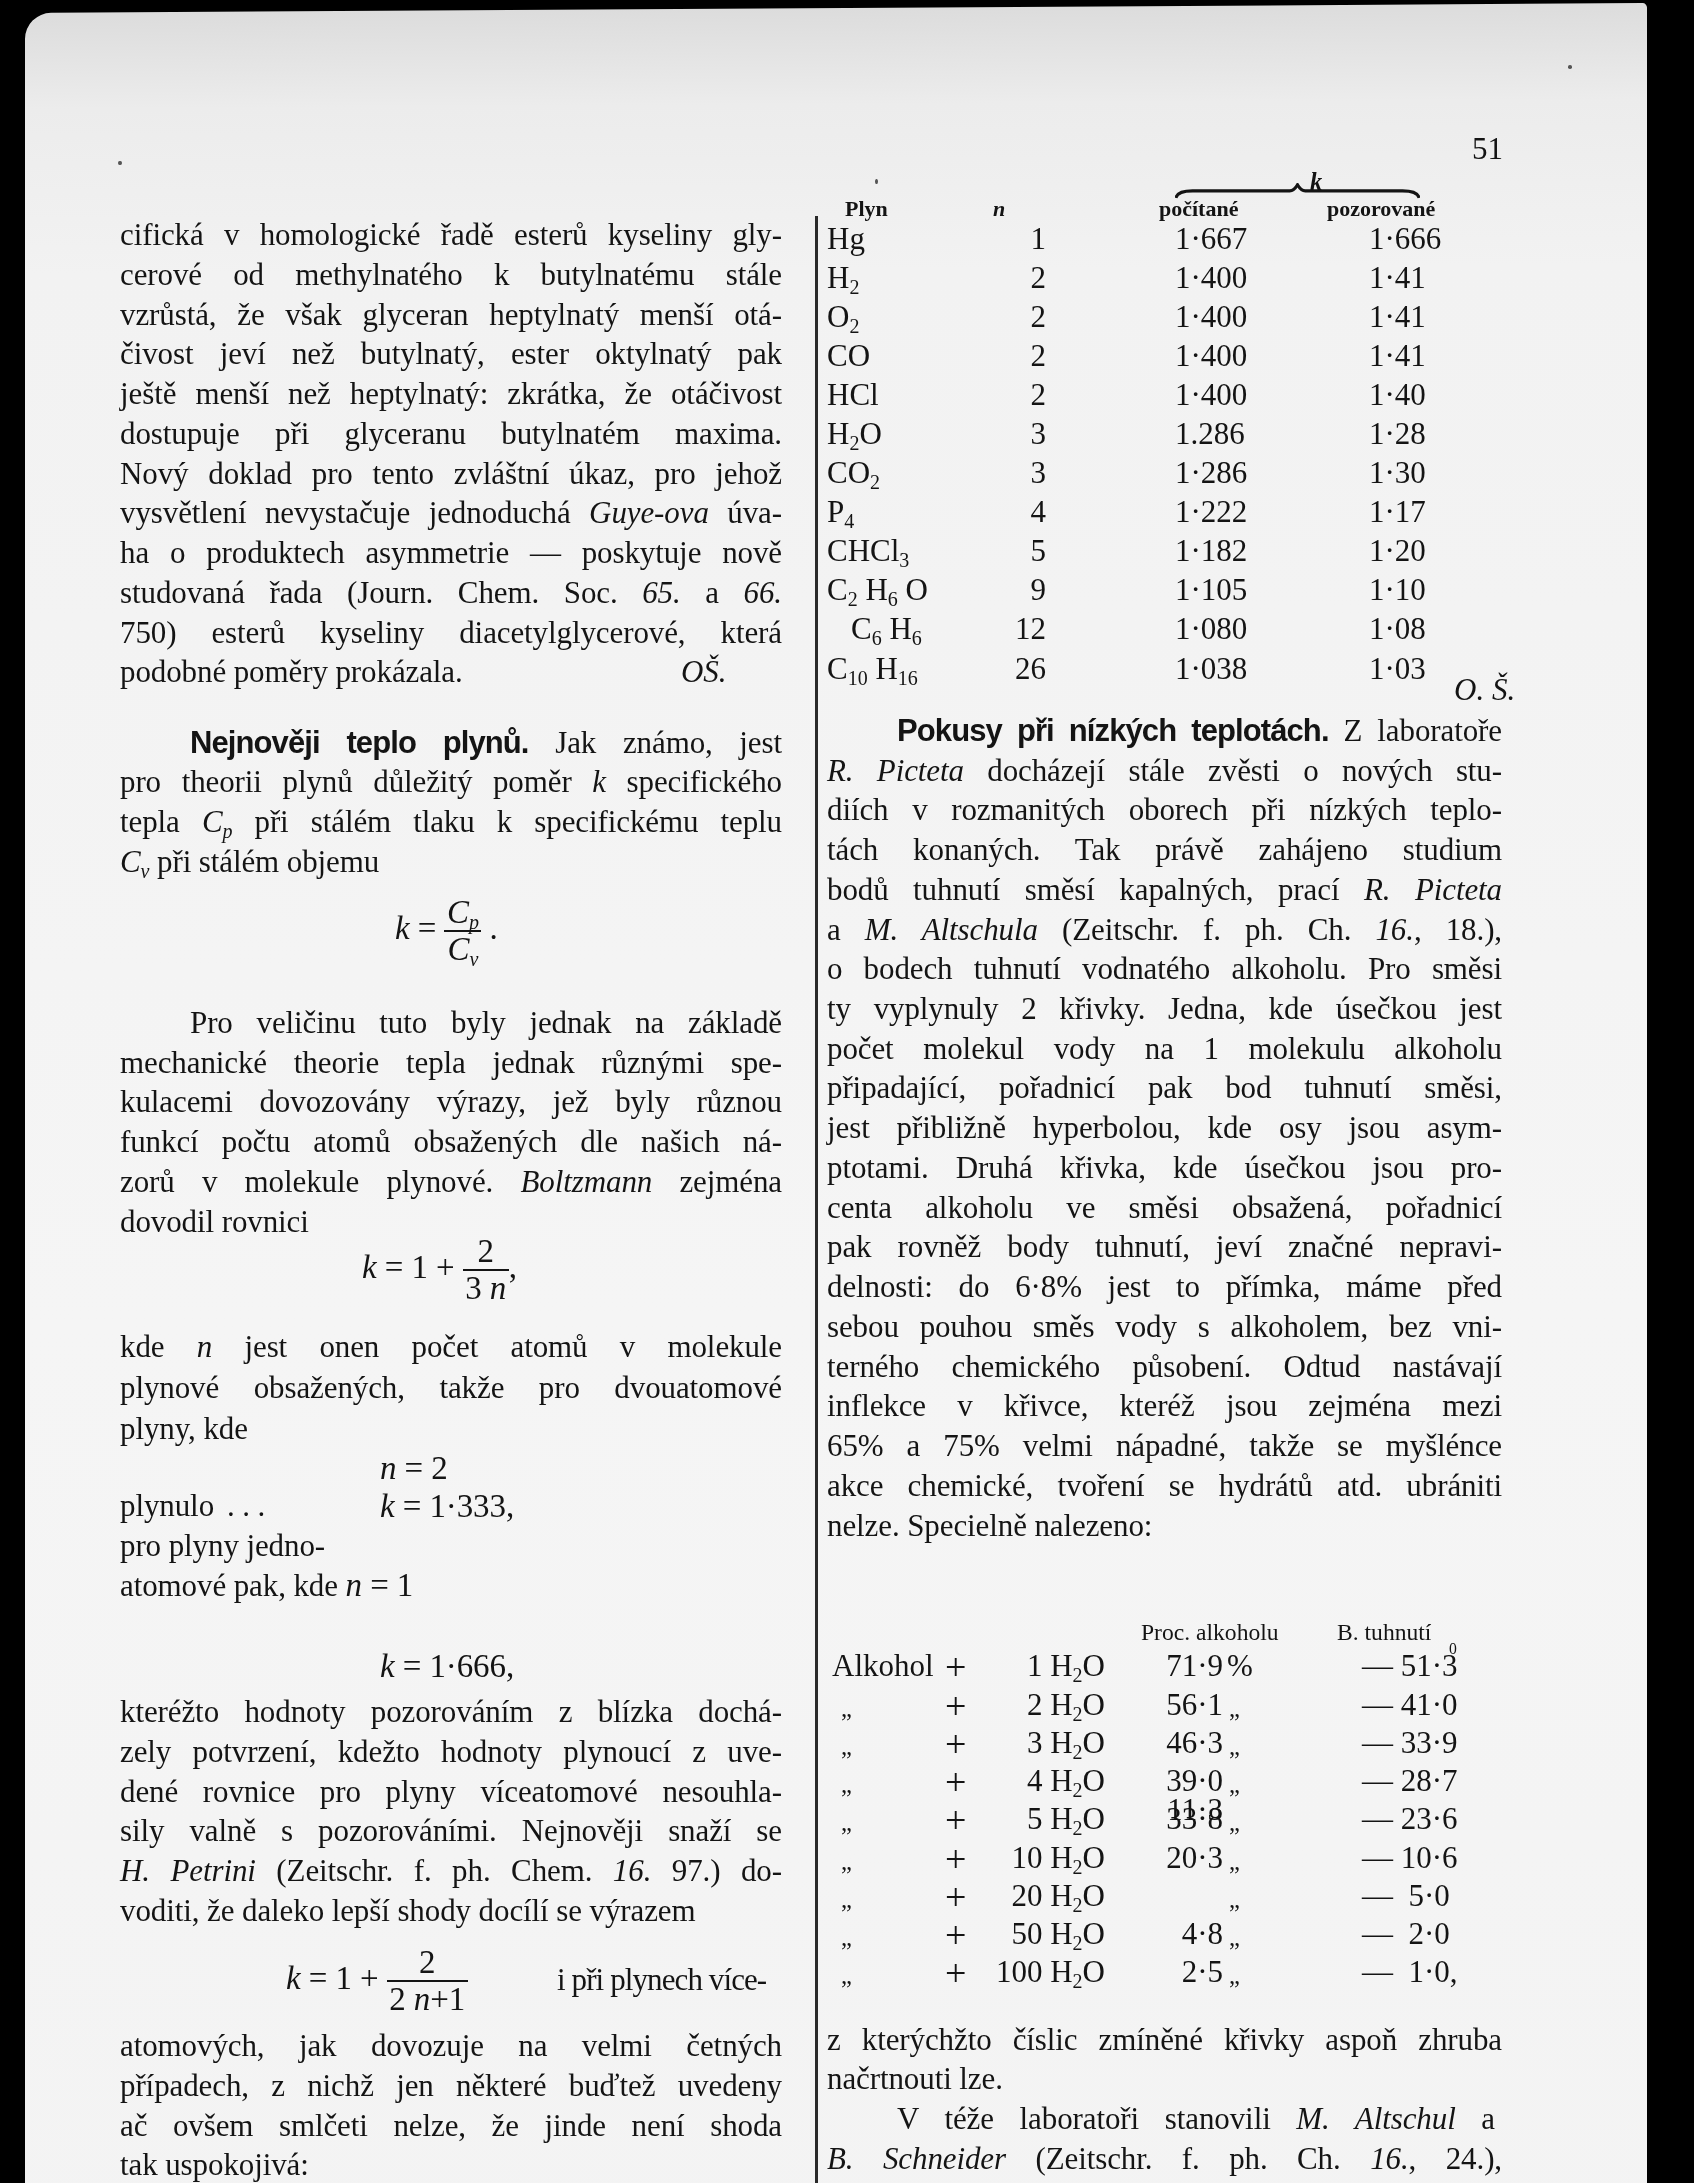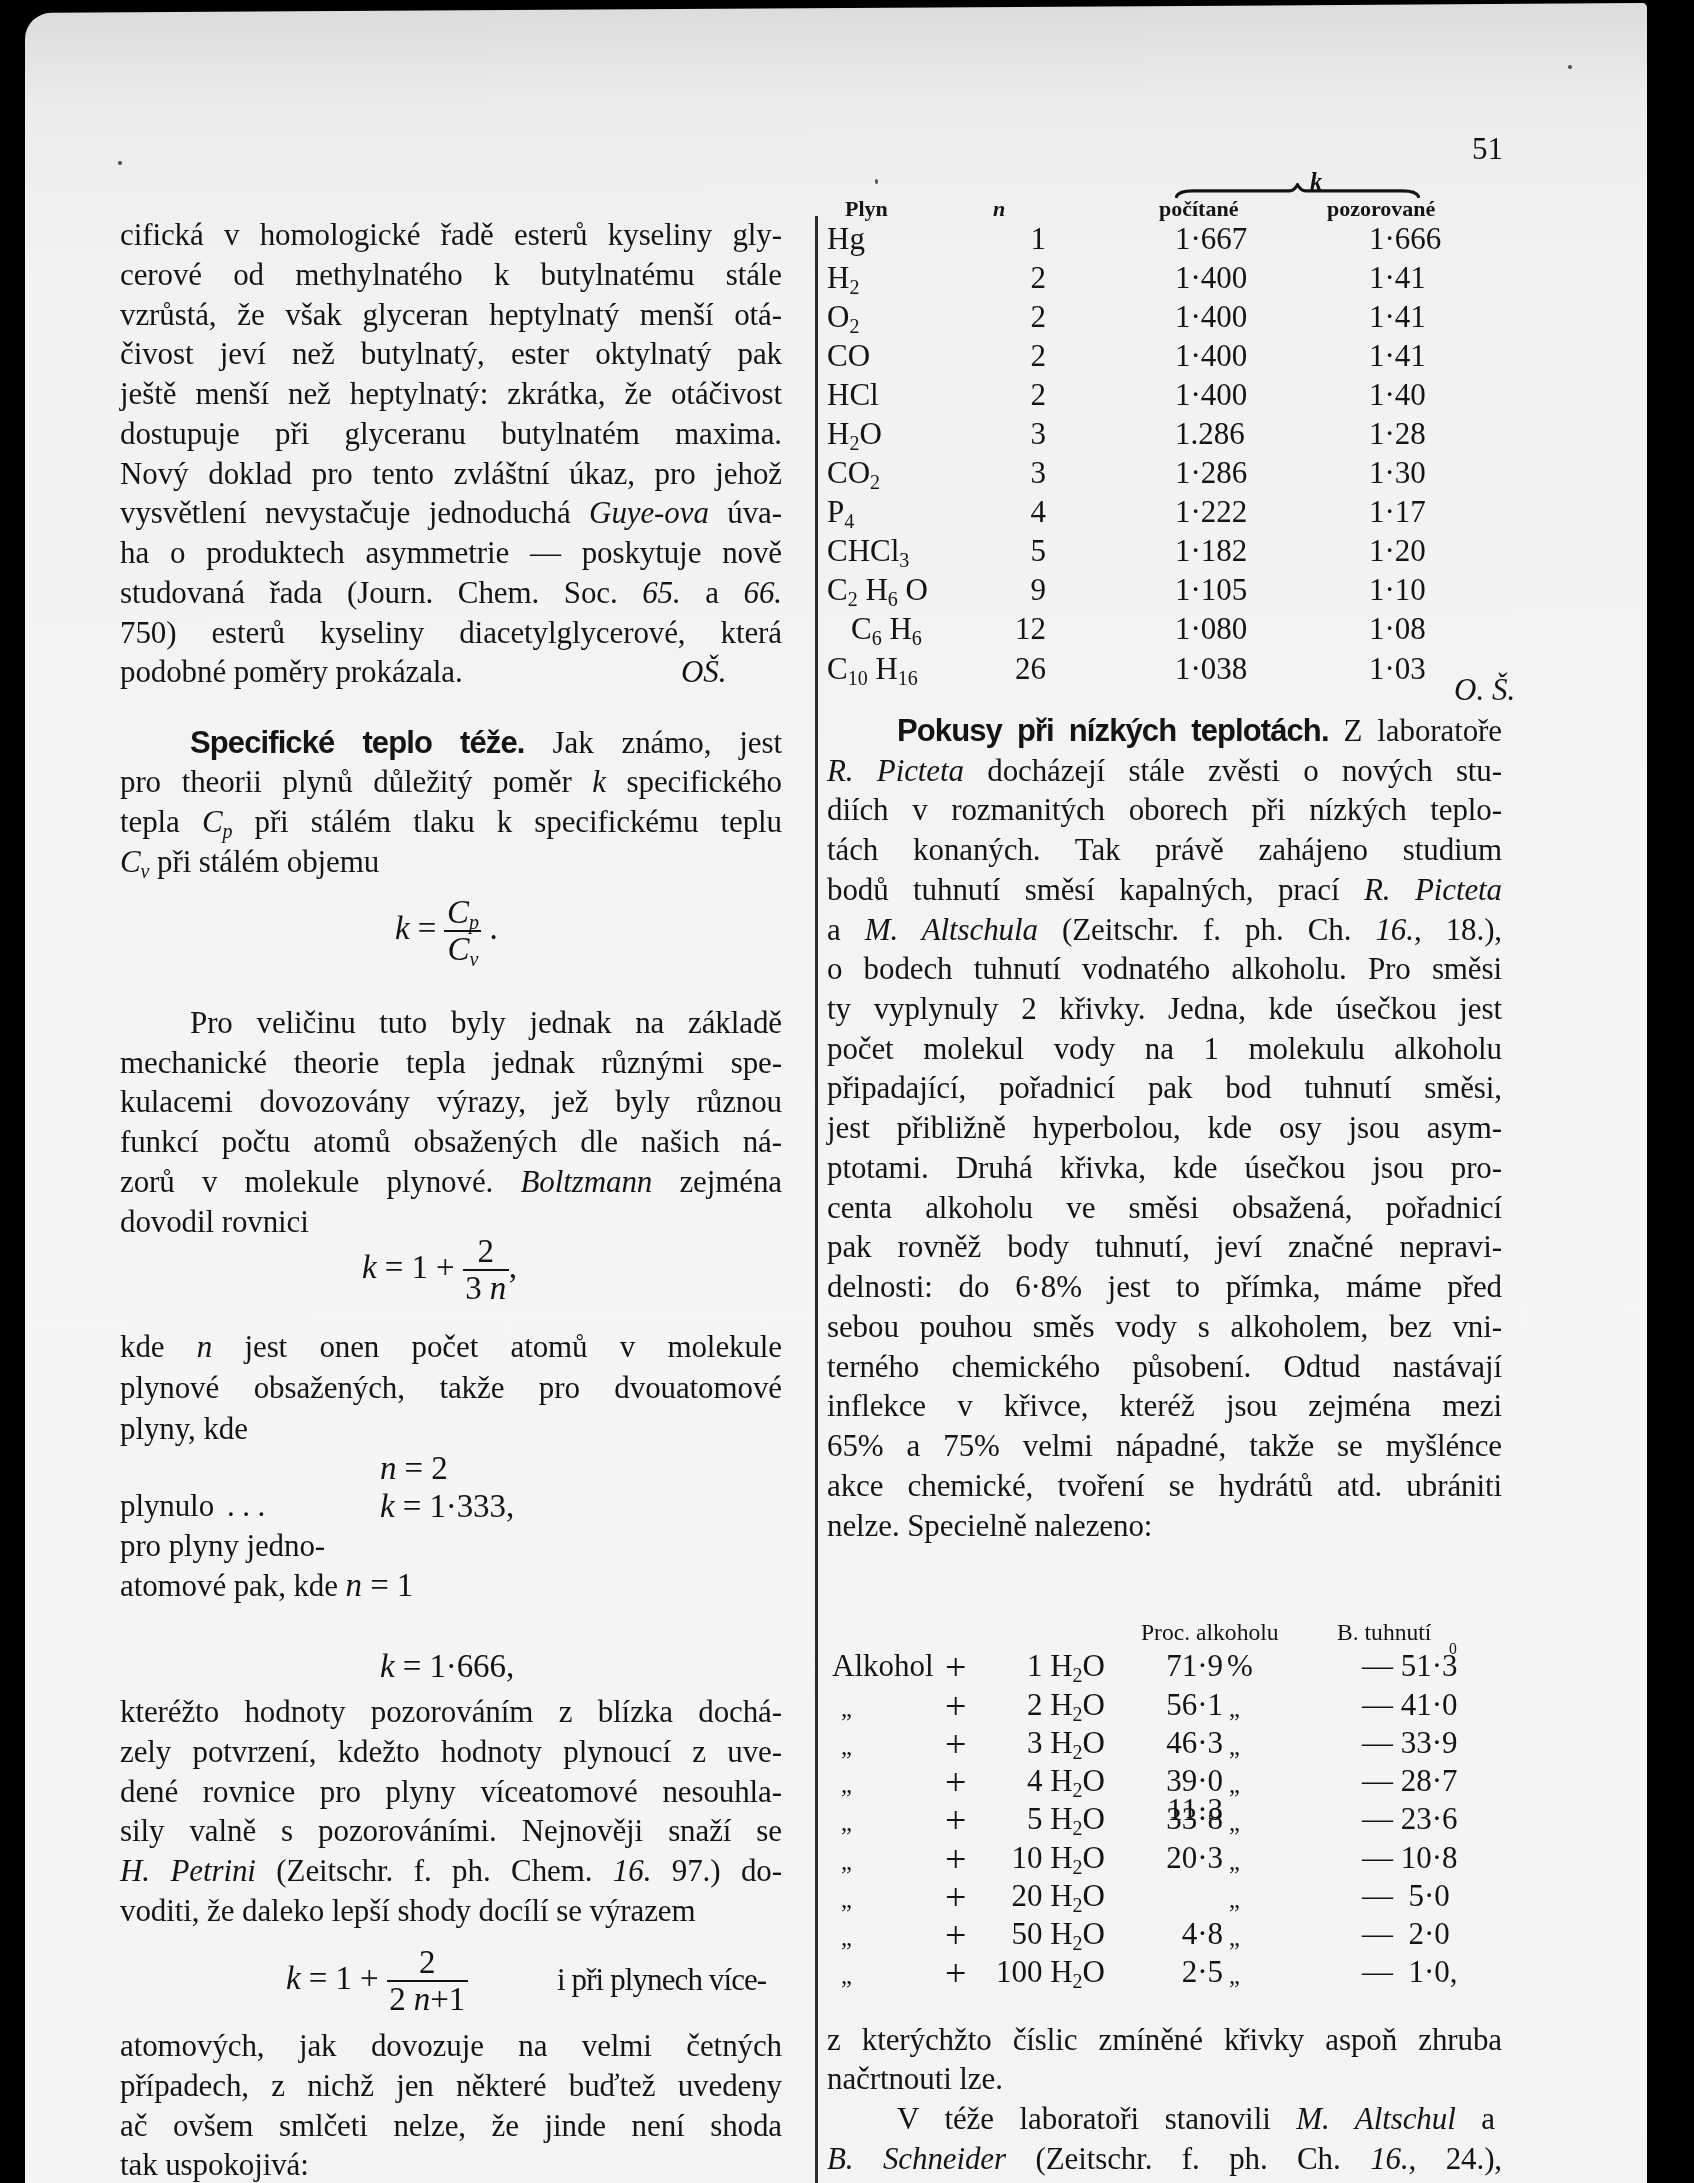--- a/index.html
+++ b/index.html
@@ -63,21 +63,21 @@
     <div class="line justify" style="top:334px">čivost jeví než butylnatý, ester oktylnatý pak</div>
     <div class="line justify" style="top:374px">ještě menší než heptylnatý: zkrátka, že otáčivost</div>
     <div class="line justify" style="top:414px">dostupuje při glyceranu butylnatém maxima.</div>
     <div class="line justify" style="top:454px">Nový doklad pro tento zvláštní úkaz, pro jehož</div>
     <div class="line justify" style="top:493px"><span>vysvětlení nevystačuje jednoduchá </span><i>Guye-ova</i><span> úva-</span></div>
     <div class="line justify" style="top:533px">ha o produktech asymmetrie — poskytuje nově</div>
     <div class="line justify" style="top:573px"><span>studovaná řada (Journ. Chem. Soc. </span><i>65.</i><span> a </span><i>66.</i></div>
     <div class="line justify" style="top:613px">750) esterů kyseliny diacetylglycerové, která</div>
     <div class="line noj" style="top:652px"><span>podobné poměry prokázala.</span><i class="abs" style="left:561px;top:0">OŠ.</i></div>
 
-    <div class="line justify" style="top:723px;left:190px;width:592px"><span class="bold">Specifické teplo téže.</span><span> Jak známo, jest</span></div>
+    <div class="line justify" style="top:723px;left:190px;width:592px"><span class="bold">Nejnověji teplo plynů.</span><span> Jak známo, jest</span></div>
     <div class="line justify" style="top:762px"><span>pro theorii plynů důležitý poměr </span><i>k</i><span> specifického</span></div>
     <div class="line justify" style="top:802px"><span>tepla </span><i><span>C</span><sub>p</sub></i><span> při stálém tlaku k specifickému teplu</span></div>
     <div class="line noj" style="top:842px"><i><span>C</span><sub>v</sub></i><span> při stálém objemu</span></div>
 
     <div class="formula" style="left:395px;top:895px">
       <i>k</i>
       <span>=</span>
       <span class="frac">
         <span class="num"><i>C</i><sub class="it">p</sub></span>
         <span class="den"><i>C</i><sub class="it">v</sub></span>
@@ -262,21 +262,21 @@
           <div class="tbl-cell" style="top: 1801px; left: 945px; font-size: 38px; margin-top: -3.5px;">+</div>
           <div class="tbl-cell" style="top: 1801px; right: 590px;"><span>5 </span><span>H</span><sub>2</sub><span>O</span></div>
           <div class="tbl-cell" style="top: 1801px; right: 472px;">33·8</div>
           <div class="tbl-cell" style="top: 1801px; left: 1229px; font-size: 24.5px; margin-top: 7.9px;">„</div>
           <div class="tbl-cell" style="top: 1801px; left: 1362px; white-space: pre;">— 23·6</div>
           <div class="tbl-cell" style="top: 1840px; left: 841px; font-size: 24.5px; margin-top: 7.9px;">„</div>
           <div class="tbl-cell" style="top: 1840px; left: 945px; font-size: 38px; margin-top: -3.5px;">+</div>
           <div class="tbl-cell" style="top: 1840px; right: 590px;"><span>10 </span><span>H</span><sub>2</sub><span>O</span></div>
           <div class="tbl-cell" style="top: 1840px; right: 472px;">20·3</div>
           <div class="tbl-cell" style="top: 1840px; left: 1229px; font-size: 24.5px; margin-top: 7.9px;">„</div>
-          <div class="tbl-cell" style="top: 1840px; left: 1362px; white-space: pre;">— 10·8</div>
+          <div class="tbl-cell" style="top: 1840px; left: 1362px; white-space: pre;">— 10·6</div>
           <div class="tbl-cell" style="top: 1878px; left: 841px; font-size: 24.5px; margin-top: 7.9px;">„</div>
           <div class="tbl-cell" style="top: 1878px; left: 945px; font-size: 38px; margin-top: -3.5px;">+</div>
           <div class="tbl-cell" style="top: 1878px; right: 590px;"><span>20 </span><span>H</span><sub>2</sub><span>O</span></div>
           <div class="tbl-cell" style="top: 1792px; right: 472px;">11·3</div>
           <div class="tbl-cell" style="top: 1878px; left: 1229px; font-size: 24.5px; margin-top: 7.9px;">„</div>
           <div class="tbl-cell" style="top: 1878px; left: 1362px; white-space: pre;">—  5·0</div>
           <div class="tbl-cell" style="top: 1916px; left: 841px; font-size: 24.5px; margin-top: 7.9px;">„</div>
           <div class="tbl-cell" style="top: 1916px; left: 945px; font-size: 38px; margin-top: -3.5px;">+</div>
           <div class="tbl-cell" style="top: 1916px; right: 590px; font-family: Liberation Serif, serif;"><span>50 </span><span>H</span><sub>2</sub><span>O</span></div>
           <div class="tbl-cell" style="top: 1916px; right: 472px;">4·8</div>

